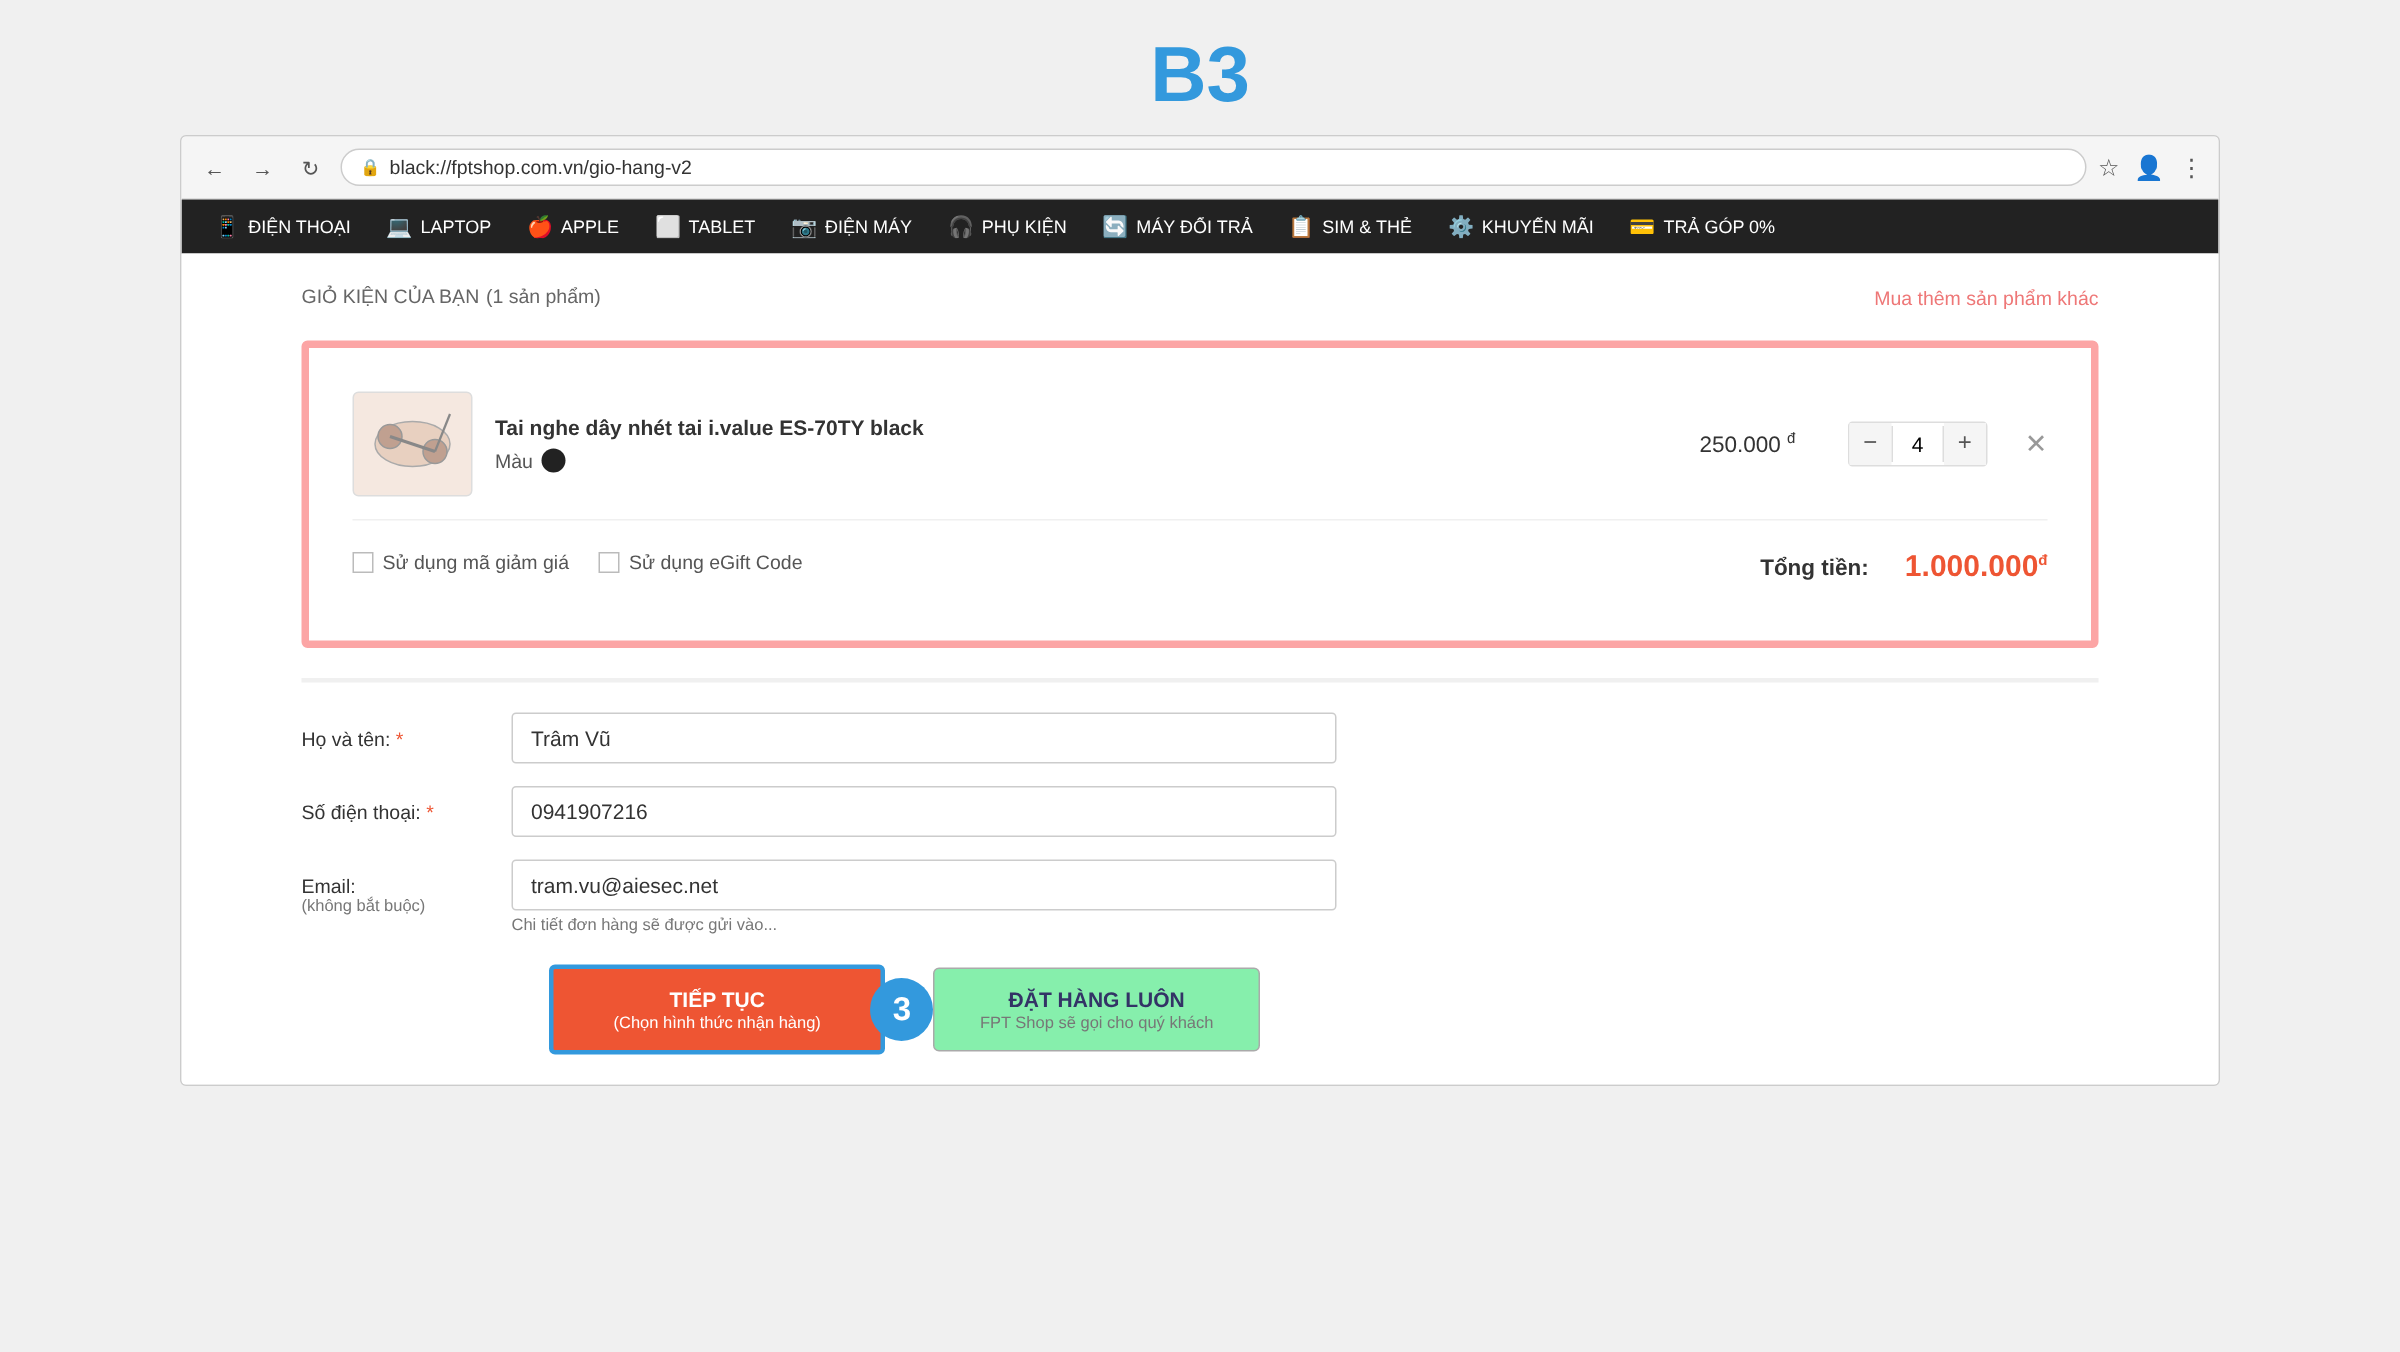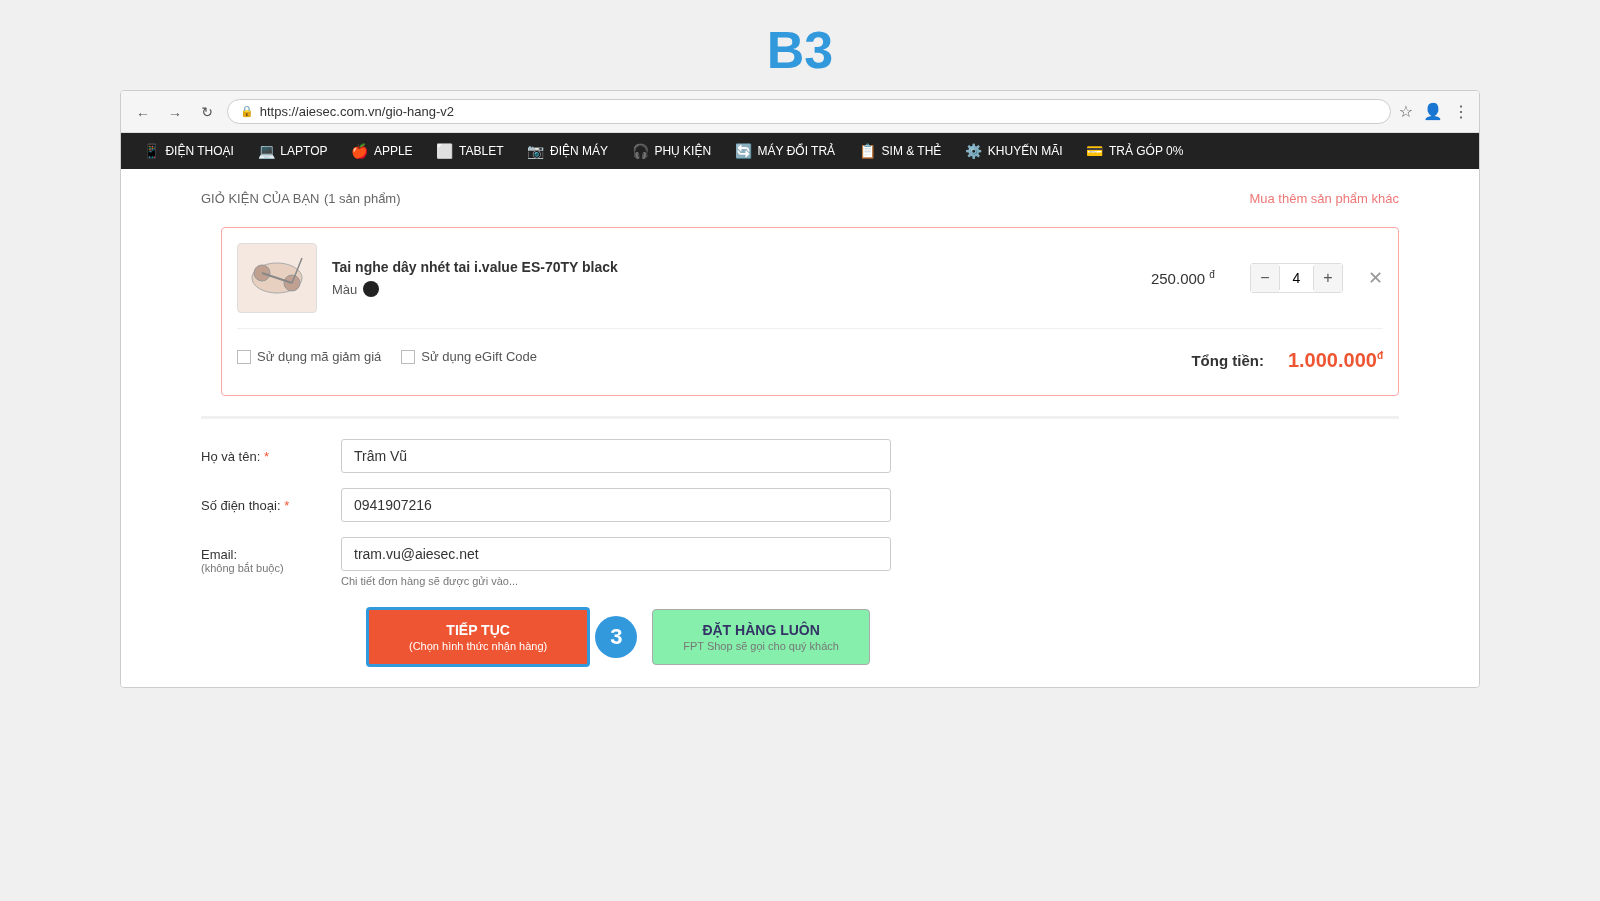--- a/index.html
+++ b/index.html
@@ -126,25 +126,24 @@
 
     .buy-more-link {
       color: #e77;
       font-size: 13px;
       cursor: pointer;
       text-decoration: none;
     }
 
     
     .product-section {
-      border: 1px solid #fca5a5;
+      border: 5px solid #fca5a5;
       border-radius: 4px;
-      padding: 15px;
+      padding: 29px;
       margin-bottom: 20px;
-      margin-left: 20px;
     }
 
     .product-row {
       display: flex;
       align-items: center;
       gap: 15px;
     }
 
     .product-img {
       width: 80px;
@@ -327,21 +326,20 @@
     .form-hint {
       font-size: 11px;
       color: #777;
       margin-top: 4px;
       margin-left: 140px;
     }
 
     
     .action-row {
       display: flex;
-      gap: 15px;
       align-items: center;
       margin-top: 20px;
       margin-left: 140px;
       padding-left: 25px;
     }
 
     .btn-tiep-tuc {
       background: #e53;
       color: #fff;
       border: 3px solid #3399dd;
@@ -414,21 +412,21 @@
 
 <div class="browser-wrapper">
   <div class="browser">
 
     <div class="browser-toolbar">
       <button class="browser-btn">←</button>
       <button class="browser-btn">→</button>
       <button class="browser-btn">↻</button>
       <div class="address-bar">
         <span class="lock-icon">🔒</span>
-        <span>https://aiesec.com.vn/gio-hang-v2</span>
+        <span>black://fptshop.com.vn/gio-hang-v2</span>
       </div>
       <div class="browser-right-icons">
         <span>☆</span>
         <span>👤</span>
         <span>⋮</span>
       </div>
     </div>
 
     <div class="nav-bar">
       <div class="nav-item">

